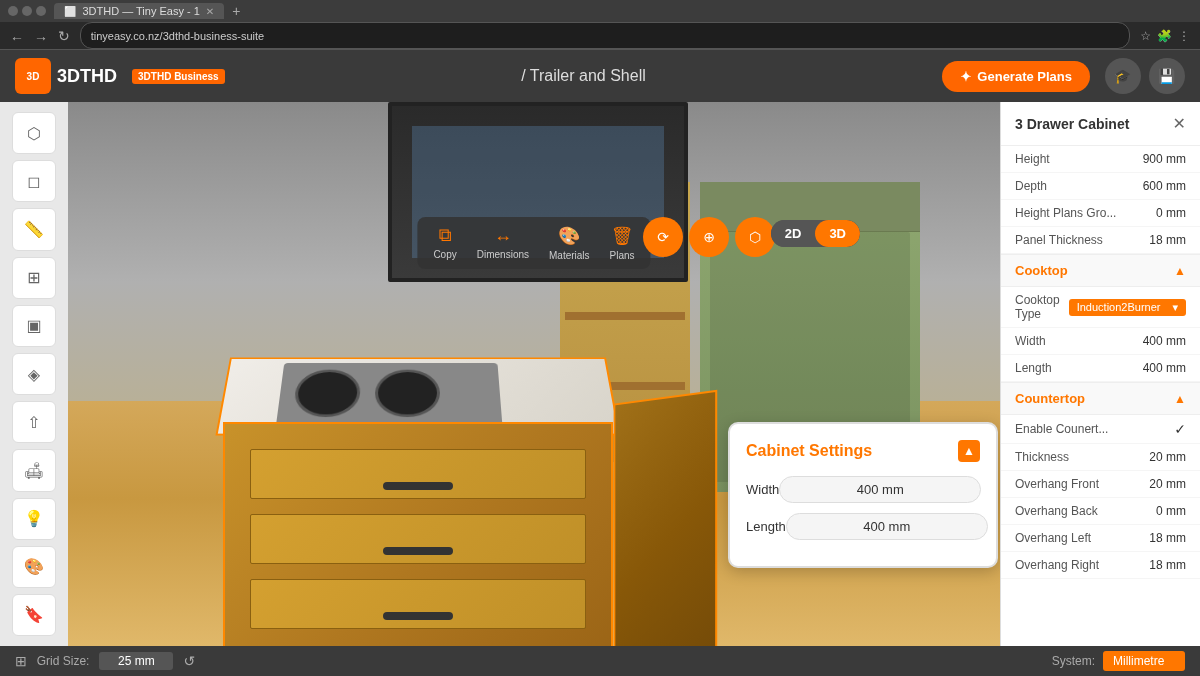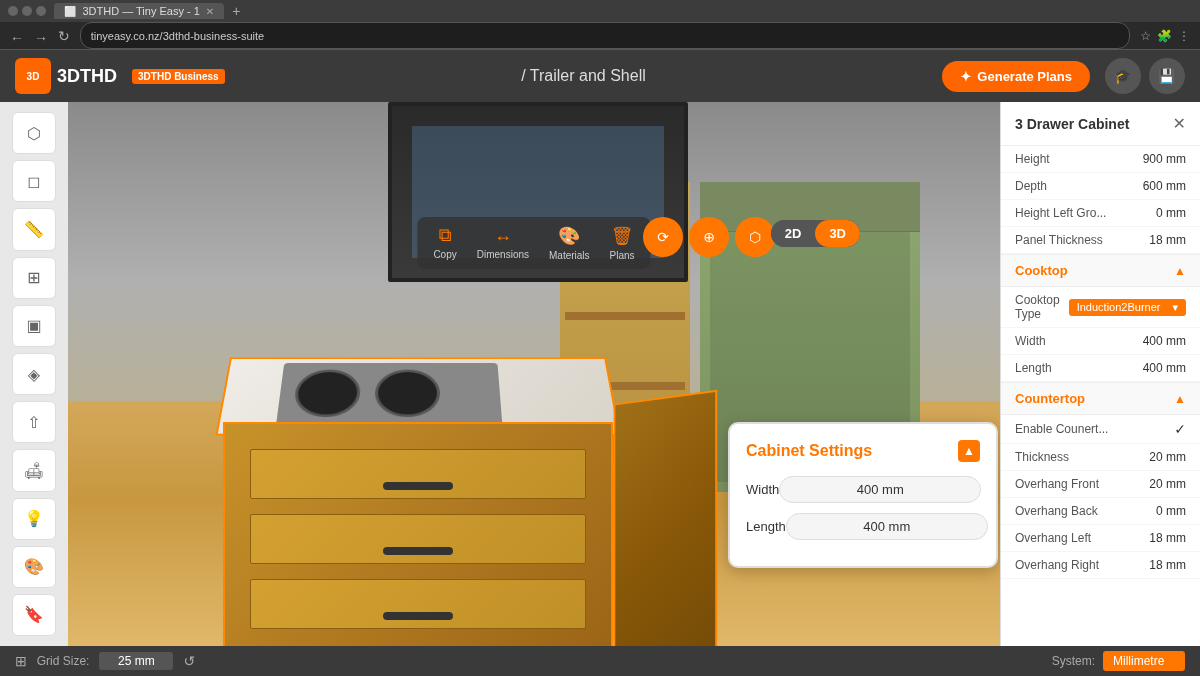--- a/index.html
+++ b/index.html
@@ -532,21 +532,21 @@
 
       <div class="panel-row">
         <span class="panel-row-label">Height</span>
         <span class="panel-row-value">900 mm</span>
       </div>
       <div class="panel-row">
         <span class="panel-row-label">Depth</span>
         <span class="panel-row-value">600 mm</span>
       </div>
       <div class="panel-row">
-        <span class="panel-row-label">Height Left Gro...</span>
+        <span class="panel-row-label">Height Plans Gro...</span>
         <span class="panel-row-value">0 mm</span>
       </div>
       <div class="panel-row">
         <span class="panel-row-label">Panel Thickness</span>
         <span class="panel-row-value">18 mm</span>
       </div>
 
       <div class="section-header">
         <span class="section-title">Cooktop</span>
         <button class="section-collapse">▲</button>

